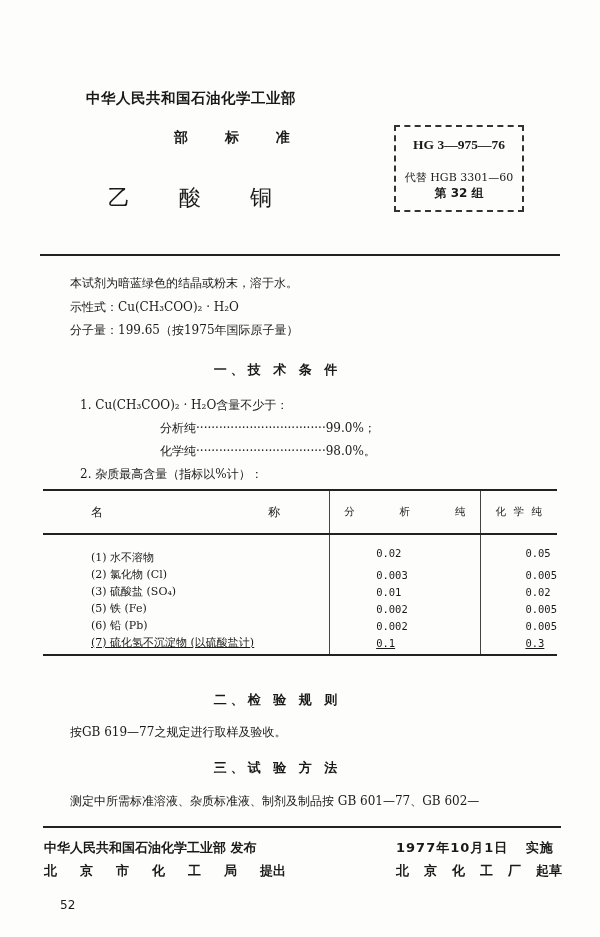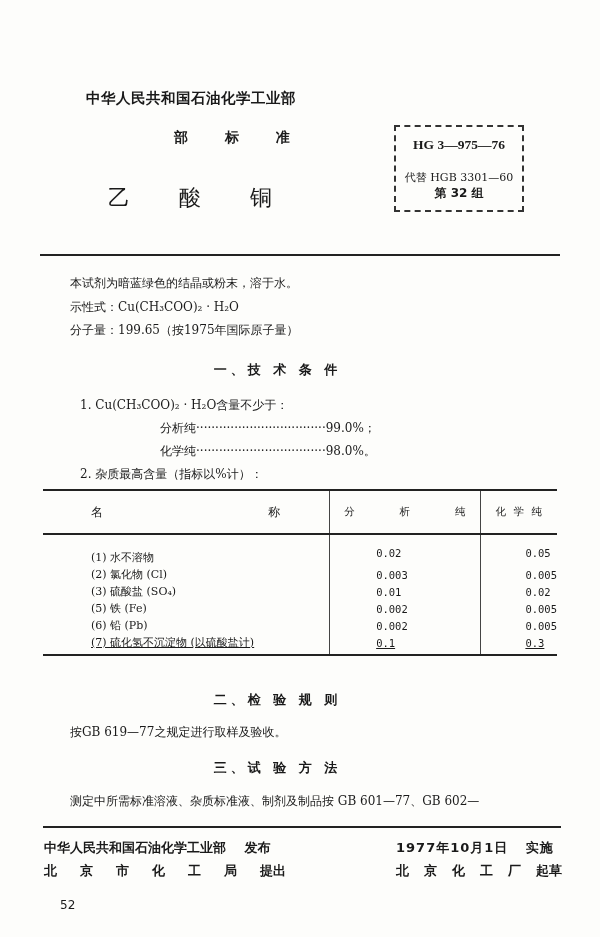--- a/index.html
+++ b/index.html
@@ -147,21 +147,21 @@
 <div class="section" style="top:691px;">二、检 验 规 则</div>
 <div class="line" style="top:724px;">按GB 619—77之规定进行取样及验收。</div>
 
 <div class="section" style="top:759px;">三、试 验 方 法</div>
 <div class="line" style="top:793px;">测定中所需标准溶液、杂质标准液、制剂及制品按 GB 601—77、GB 602—</div>
 
 <div class="hr" style="left:43px; top:826px; width:518px;"></div>
 
 <div class="footer" style="left:44px; top:839px;">
   <span>中华人民共和国石油化学工业部</span>
-  <span style="margin-left:14px;">发布</span>
+  <span style="">发布</span>
 </div>
 <div class="footer" style="left:44px; top:862px; width:242px; display:flex; justify-content:space-between;">
   <span>北</span>
   <span>京</span>
   <span>市</span>
   <span>化</span>
   <span>工</span>
   <span>局</span>
   <span>提出</span>
 </div>

